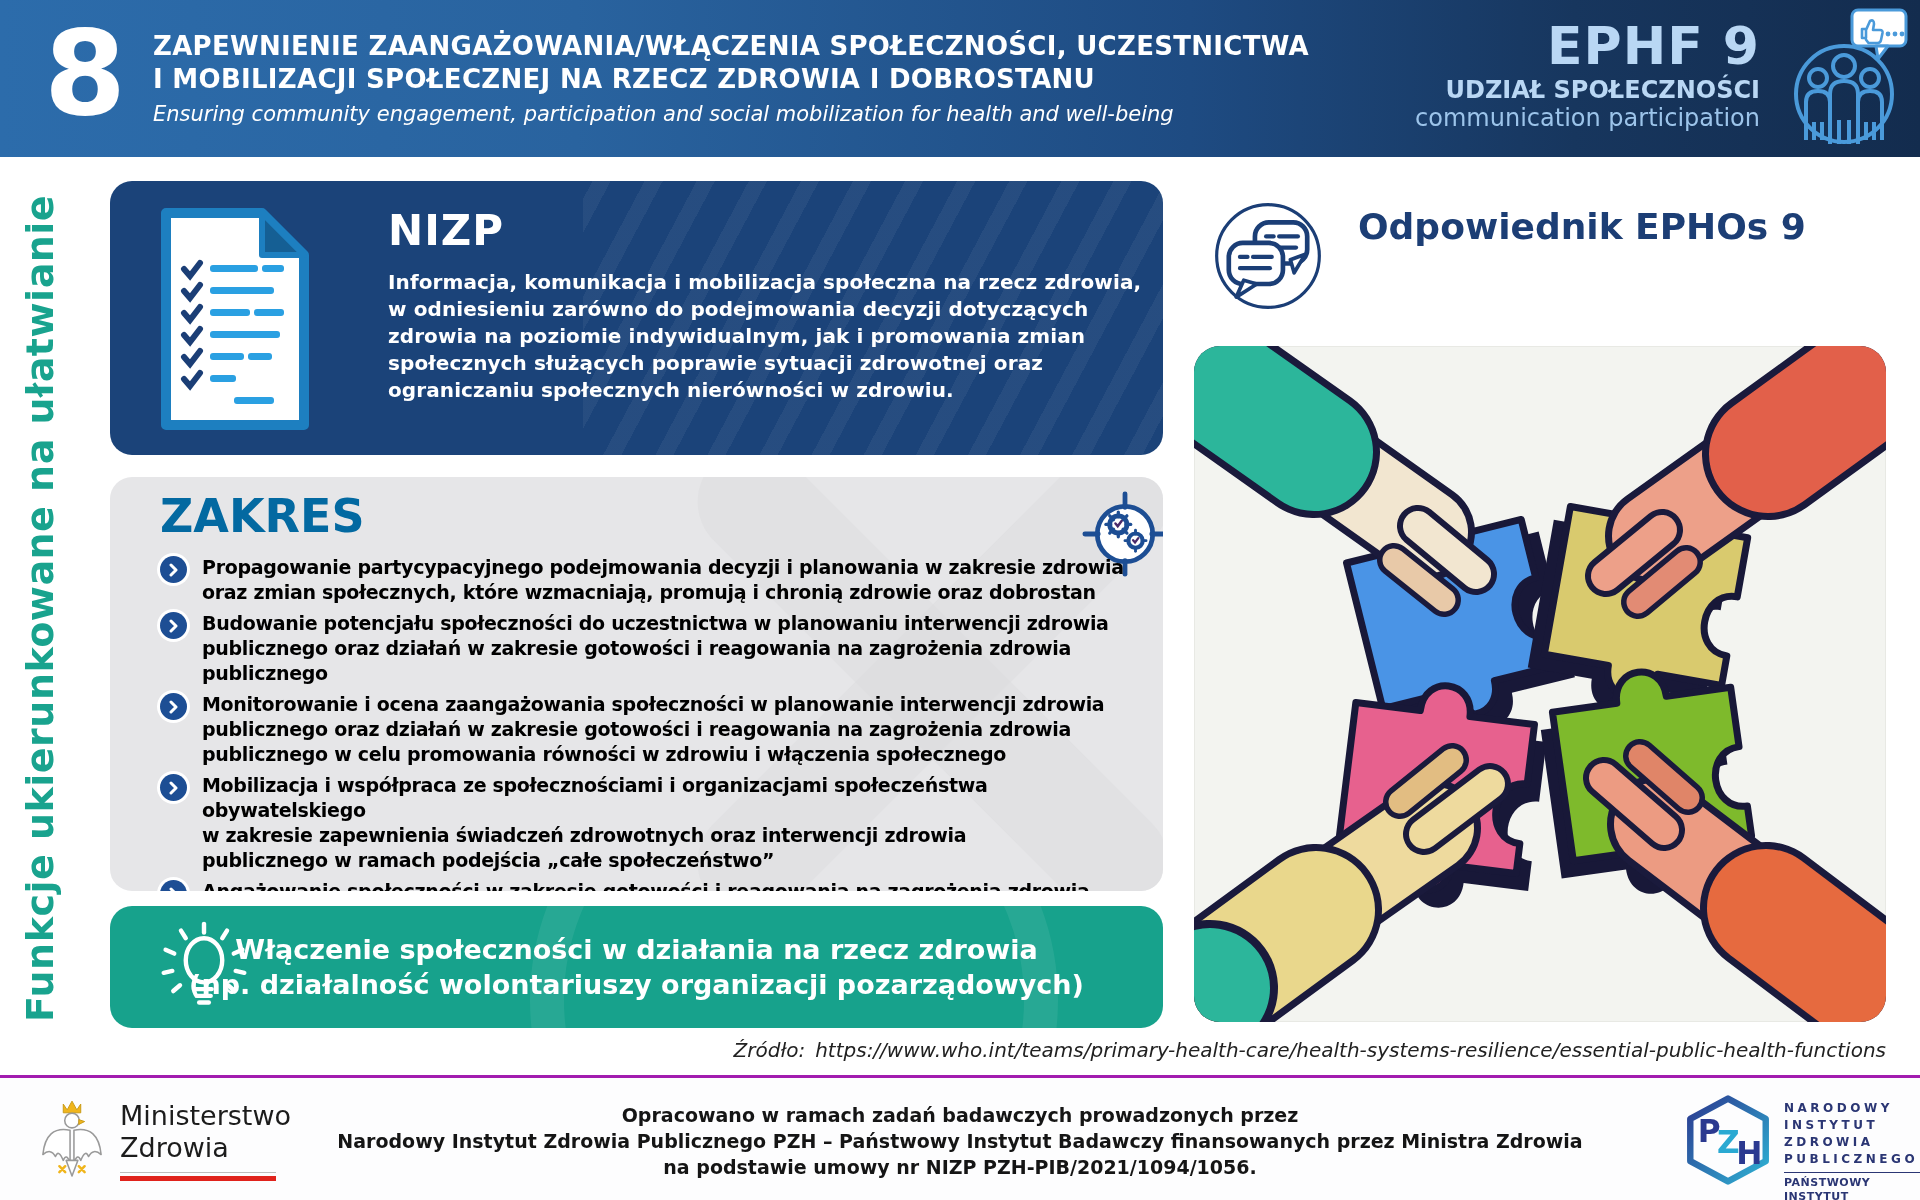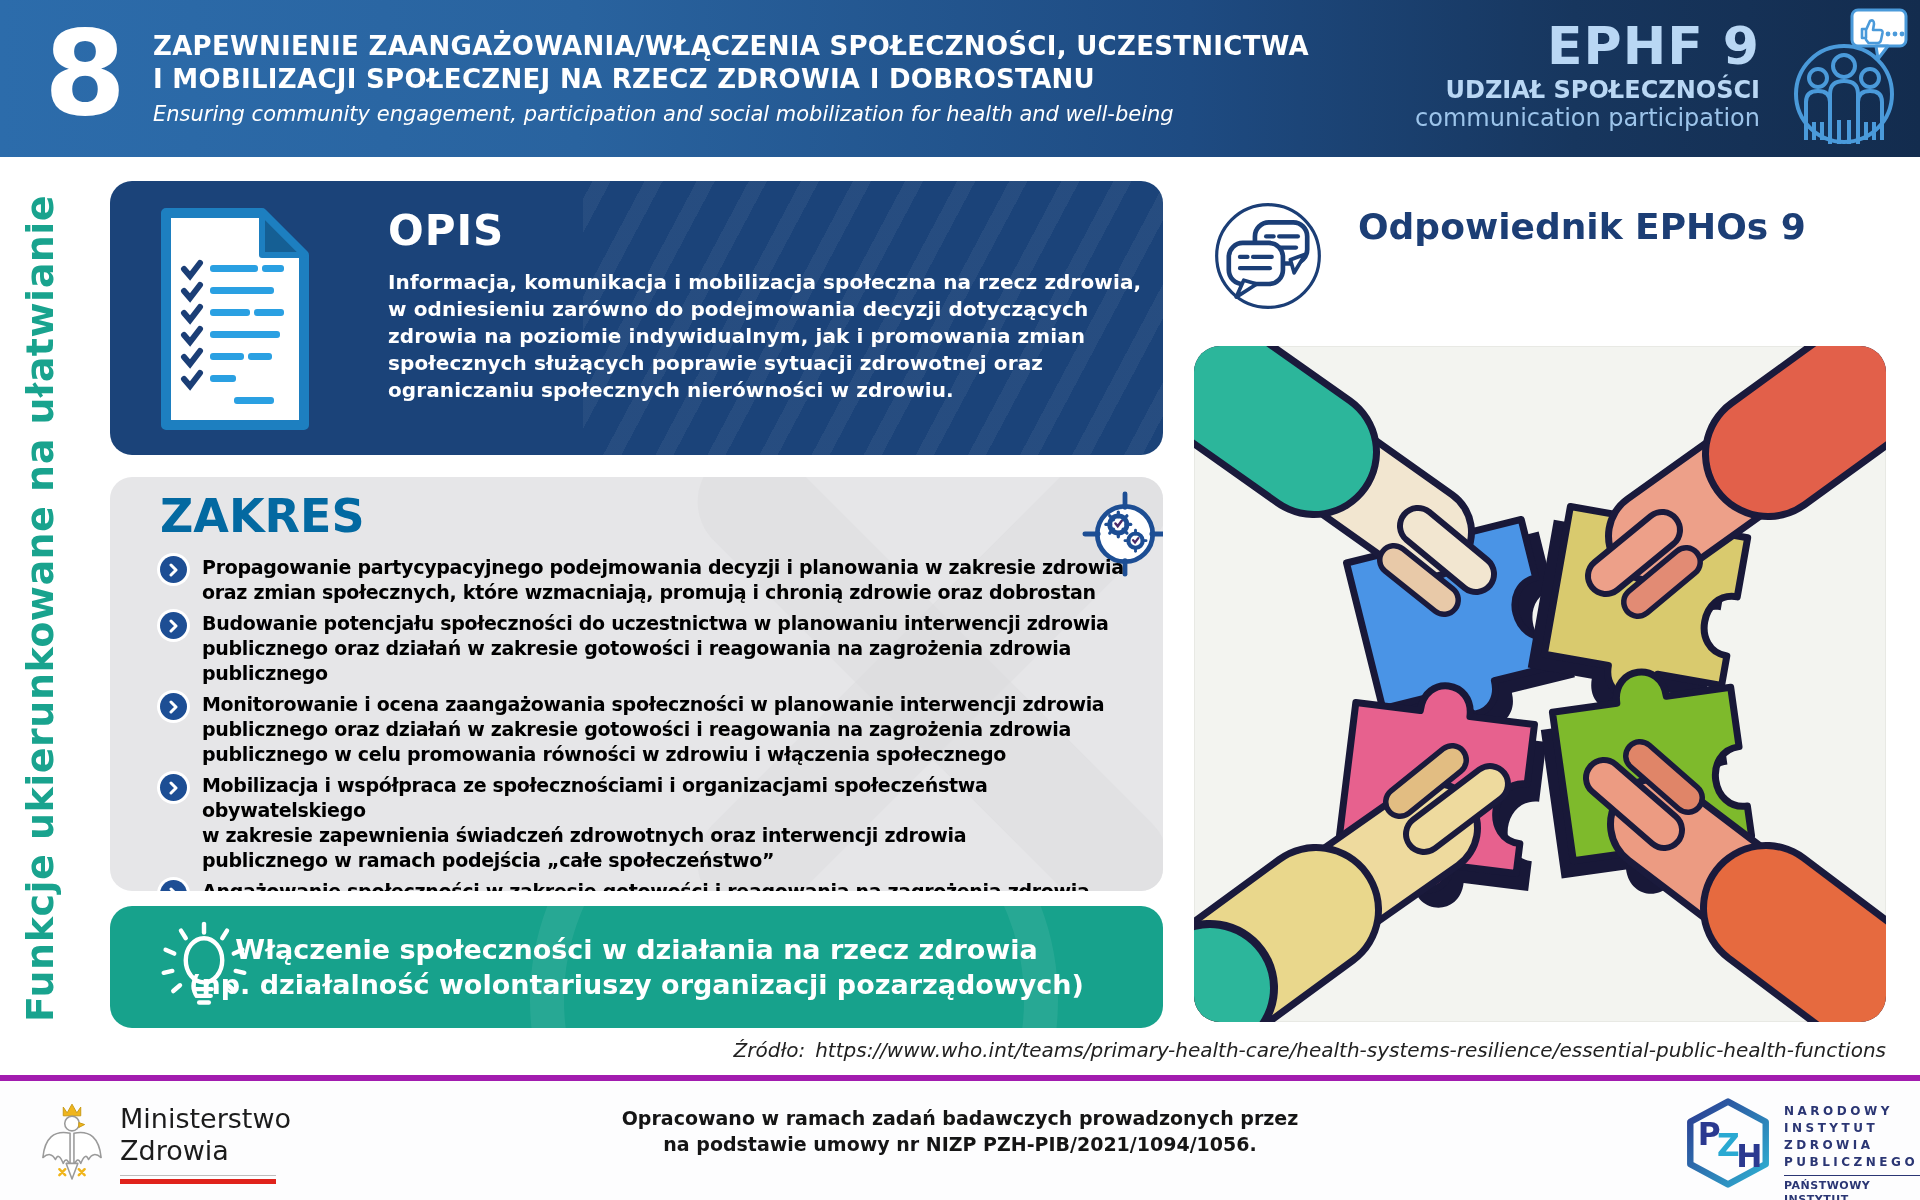--- a/index.html
+++ b/index.html
@@ -67,21 +67,21 @@
 
   
   .puzzle { position:absolute; left:1194px; top:346px; width:692px; height:676px;
     background:#f3f4f0; border-radius:26px; overflow:hidden; box-shadow:0 0 0 1px #e8e9e4 inset; }
 
   
   .source { position:absolute; right:34px; top:1038px; font-size:20px; font-style:italic; color:#222; }
   .source .lbl { margin-right:10px; }
 
   
-  .footer { position:absolute; left:0; top:1075px; width:1920px; height:125px; background:#fdfdfe; border-top:6px solid #a21caf; }
+  .footer { position:absolute; left:0; top:1075px; width:1920px; height:125px; background:#fdfdfe; border-top:3px solid #a21caf; }
   .ministry { position:absolute; left:38px; top:16px; display:flex; align-items:flex-start; }
   .ministry-text { margin-left:14px; padding-top:6px; }
   .ministry-l { font-size:27px; line-height:32px; font-weight:500; color:#1c1c1c; }
   .ministry-rule { width:156px; margin-top:8px; border-top:1px solid #bdbdbd; }
   .ministry-red { width:156px; height:5px; background:#e0231c; margin-top:3px; }
   .credits { position:absolute; left:0; right:0; top:24px; text-align:center; font-size:19px; line-height:26px; font-weight:700; color:#151515; }
   .pzh { position:absolute; left:1682px; top:14px; display:flex; align-items:flex-start; }
   .pzh-text { margin-left:10px; padding-top:8px; }
   .pzh-n { font-size:12px; line-height:17px; font-weight:700; letter-spacing:3.5px; color:#2b3674; }
   .pzh-divider { width:150px; border-top:1.5px solid #2b3674; margin:4px 0 3px; }
@@ -150,21 +150,21 @@
         <rect x="56" y="102" width="40" height="7" rx="3"></rect>
           <rect x="100" y="102" width="30" height="7" rx="3"></rect>
         <rect x="56" y="124" width="70" height="7" rx="3"></rect>
         <rect x="56" y="146" width="34" height="7" rx="3"></rect>
           <rect x="94" y="146" width="24" height="7" rx="3"></rect>
         <rect x="56" y="168" width="26" height="7" rx="3"></rect>
         <rect x="80" y="190" width="40" height="7" rx="3"></rect>
       </g>
     </svg>
     <div class="opis-content">
-      <h2 class="opis-title">OPIS</h2>
+      <h2 class="opis-title">NIZP</h2>
       <p class="opis-body preline">Informacja, komunikacja i mobilizacja społeczna na rzecz zdrowia,
 w odniesieniu zarówno do podejmowania decyzji dotyczących
 zdrowia na poziomie indywidualnym, jak i promowania zmian
 społecznych służących poprawie sytuacji zdrowotnej oraz
 ograniczaniu społecznych nierówności w zdrowiu.</p>
     </div>
   </section>
 
   <section class="zakres-box">
     <h2 class="zakres-title">ZAKRES</h2>
@@ -388,20 +388,21 @@
       <div class="ministry-text">
         <div class="ministry-l">Ministerstwo</div>
         <div class="ministry-l">Zdrowia</div>
         <div class="ministry-rule"></div>
         <div class="ministry-red"></div>
       </div>
     </div>
 
     <div class="credits">
       <div>Opracowano w ramach zadań badawczych prowadzonych przez</div>
+      <div>Narodowy Instytut Zdrowia Publicznego PZH – Państwowy Instytut Badawczy finansowanych przez Ministra Zdrowia</div>
       <div>na podstawie umowy nr NIZP PZH-PIB/2021/1094/1056.</div>
     </div>
 
     <div class="pzh">
       <svg width="94" height="96" viewBox="0 0 100 100">
         <defs>
           <linearGradient id="pzhg" x1="0" y1="0" x2="1" y2="1">
             <stop offset="0" stop-color="#2b3990"></stop>
               <stop offset="1" stop-color="#2fb3d4"></stop>
           </linearGradient>

